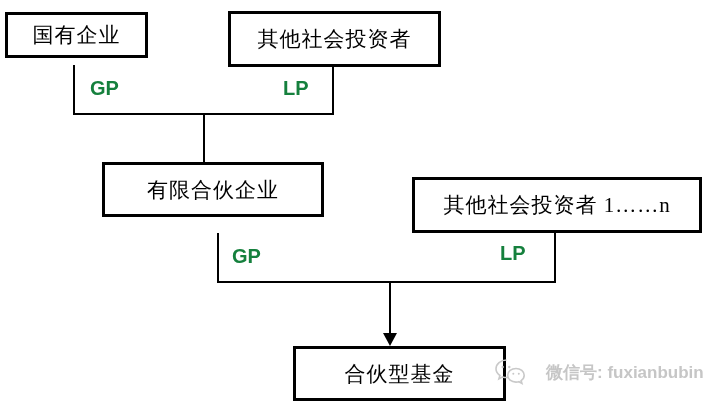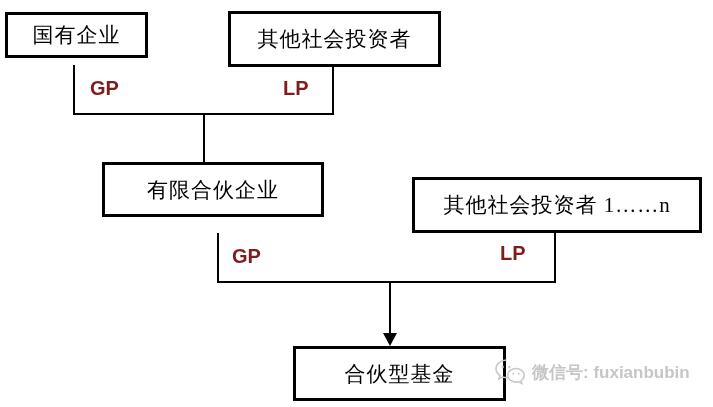--- a/index.html
+++ b/index.html
@@ -48,33 +48,33 @@
     border-top: 13px solid #000000;
   }
   #arrowhead-tier1 { left: 197px; top: 166px; }
   #arrowhead-tier2 { left: 383px; top: 333px; }
 
   .role {
     position: absolute;
     font-family: "Liberation Sans", "DejaVu Sans", sans-serif;
     font-weight: 600;
     font-size: 20px;
-    color: #7f1d1d;
+    color: #15803d;
   }
   #role-gp1 { left: 90px;  top: 77px; }
   #role-lp1 { left: 283px; top: 77px; }
   #role-gp2 { left: 232px; top: 245px; }
   #role-lp2 { left: 500px; top: 242px; }
 
   .watermark {
     position: absolute;
     left: 494px; top: 357px;
     display: flex;
     align-items: center;
-    gap: 6px;
+    gap: 20px;
     color: #c6c6c6;
     font-family: "Liberation Sans", "DejaVu Sans", sans-serif;
     font-size: 17px;
     font-weight: 600;
     text-shadow: 1px 1px 0 #ffffff;
     white-space: nowrap;
   }
   .watermark svg { display: block; }
 </style>
 </head>

